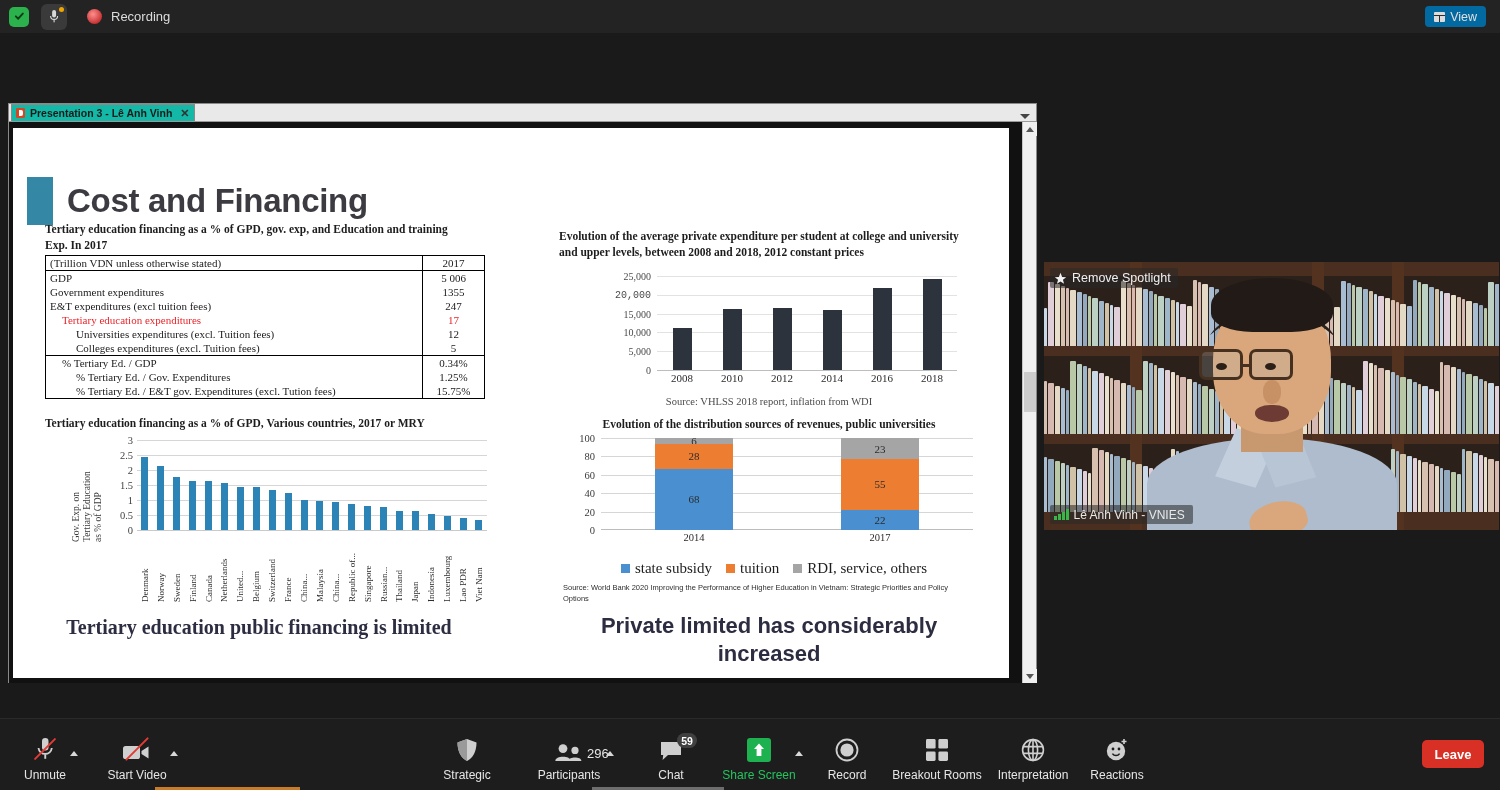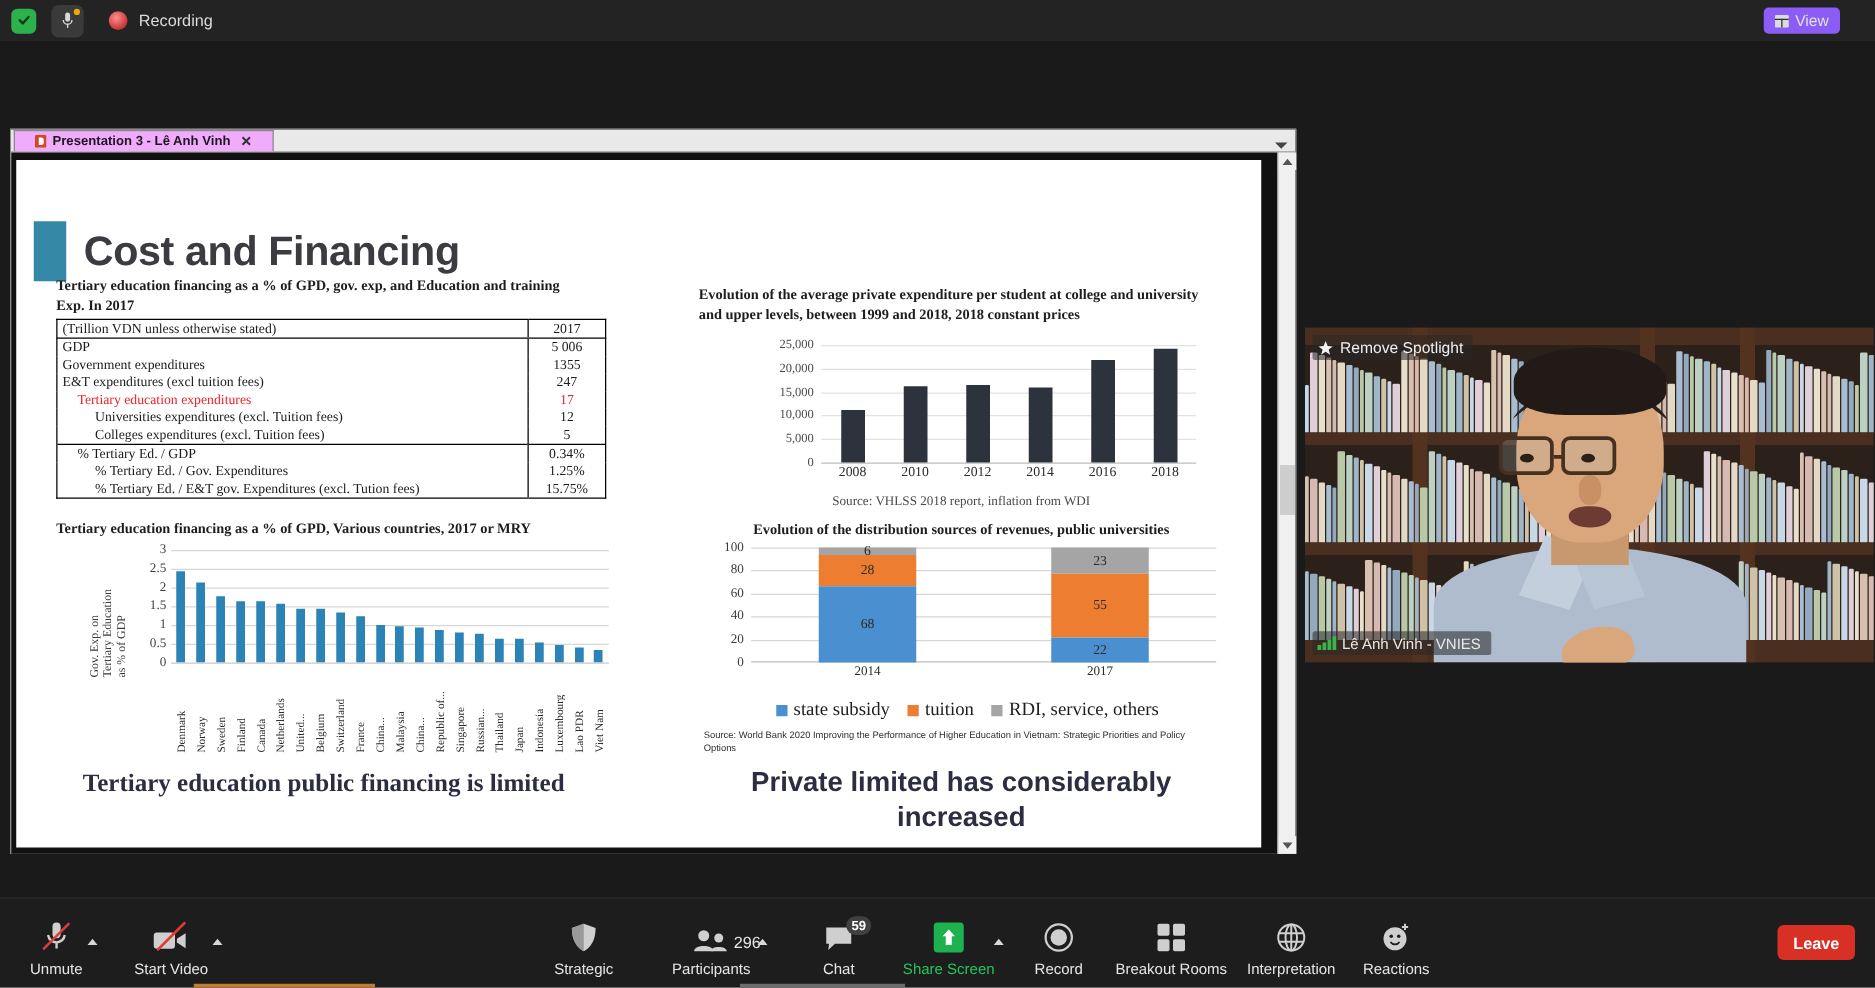--- a/index.html
+++ b/index.html
@@ -24,39 +24,39 @@
     width:26px;height:26px;margin-left:12px;border-radius:6px;background:#3a3a3a;
     display:flex;align-items:center;justify-content:center;position:relative;
   }
   .mic-dot{position:absolute;right:3px;top:3px;width:5px;height:5px;border-radius:50%;background:#f0a500}
   .rec-dot{
     width:15px;height:15px;border-radius:50%;margin-left:20px;
     background:radial-gradient(circle at 40% 35%, #ff8e8e, #c83434 70%);
   }
   #rec-label{margin-left:9px;color:#dcdcdc;font-size:13px;}
   #view-btn{
-    position:absolute;right:28px;top:6px;height:21px;padding:0 9px;border-radius:4px;
-    background:#8b5cf6;color:#e0e0e0;font-size:12.5px;display:flex;align-items:center;gap:5px;
+    position:absolute;right:14px;top:6px;height:21px;padding:0 9px;border-radius:4px;
+    background:#0369a1;color:#e0e0e0;font-size:12.5px;display:flex;align-items:center;gap:5px;
   }
   .view-grid{width:11px;height:10px;background:#dcdcdc;position:relative;border-radius:1px;}
   .view-grid::before{content:"";position:absolute;left:0;top:3px;width:11px;height:1px;background:#2e2e2e}
   .view-grid::after{content:"";position:absolute;left:5px;top:3px;width:1px;height:7px;background:#2e2e2e}
 
   
   #share-window{
     position:absolute; left:8px; top:103px; width:1029px; height:580px;
     background:#f3f3f3; border:1px solid #8a8a8a;
   }
   #tabstrip{
     height:18px;background:#e9e9e9;border-bottom:1px solid #9a9a9a;
     display:flex;align-items:flex-end;position:relative;
   }
   #tab{
-    height:17px;background:#f0abfc;border:1px solid #8a8a8a;border-bottom:none;
-    display:flex;align-items:center;gap:5px;padding:0 16px;margin-left:2px;
+    height:17px;background:#14b8a6;border:1px solid #8a8a8a;border-bottom:none;
+    display:flex;align-items:center;gap:5px;padding:0 4px;margin-left:2px;
     font-size:10.5px;color:#1a1a1a;font-weight:bold;
   }
   .pptx-ico{
     width:9px;height:10px;background:#d24726;border-radius:1px;position:relative;
     display:inline-block;
   }
   .pptx-ico::after{content:"";position:absolute;left:3px;top:2px;width:4px;height:6px;
     background:#fff;border-radius:0 2px 2px 0;}
   #tab-close{font-size:11px;color:#333;margin-left:3px;}
   #tabstrip .strip-caret{
@@ -505,28 +505,28 @@
               <span>Lao PDR</span>
             </div>
             <div class="c1-xl">
               <span>Viet Nam</span>
             </div>
           </div>
       </div>
 
       <div id="tagline-left">Tertiary education public financing is limited</div>
 
-      <div id="chart2-title" class="ser-head">Evolution of the average private expenditure per student at college and university and upper levels, between 1999 and 2018, 2018 constant prices</div>
+      <div id="chart2-title" class="ser-head">Evolution of the average private expenditure per student at college and university and upper levels, between 2008 and 2018, 2012 constant prices</div>
       <div id="chart2">
         <div id="c2-yticks">
             <div style="top: 94px;">0</div>
             <div style="top: 75.2px;">5,000</div>
             <div style="top: 56.4px;">10,000</div>
             <div style="top: 37.6px;">15,000</div>
-            <div style="top: 18.8px;">20,000</div>
+            <div style="top: 18.8px; font-family: Liberation Mono, monospace;">20,000</div>
             <div style="top: 0px;">25,000</div>
           </div>
         <div id="c2-plot">
           <div id="c2-grid">
               <div class="grid-ln" style="top: 94px; background: rgb(189, 189, 189);"></div>
               <div class="grid-ln" style="top: 75.2px; background: rgb(226, 226, 226);"></div>
               <div class="grid-ln" style="top: 56.4px; background: rgb(226, 226, 226);"></div>
               <div class="grid-ln" style="top: 37.6px; background: rgb(226, 226, 226);"></div>
               <div class="grid-ln" style="top: 18.8px; background: rgb(226, 226, 226);"></div>
               <div class="grid-ln" style="top: 0px; background: rgb(226, 226, 226);"></div>

